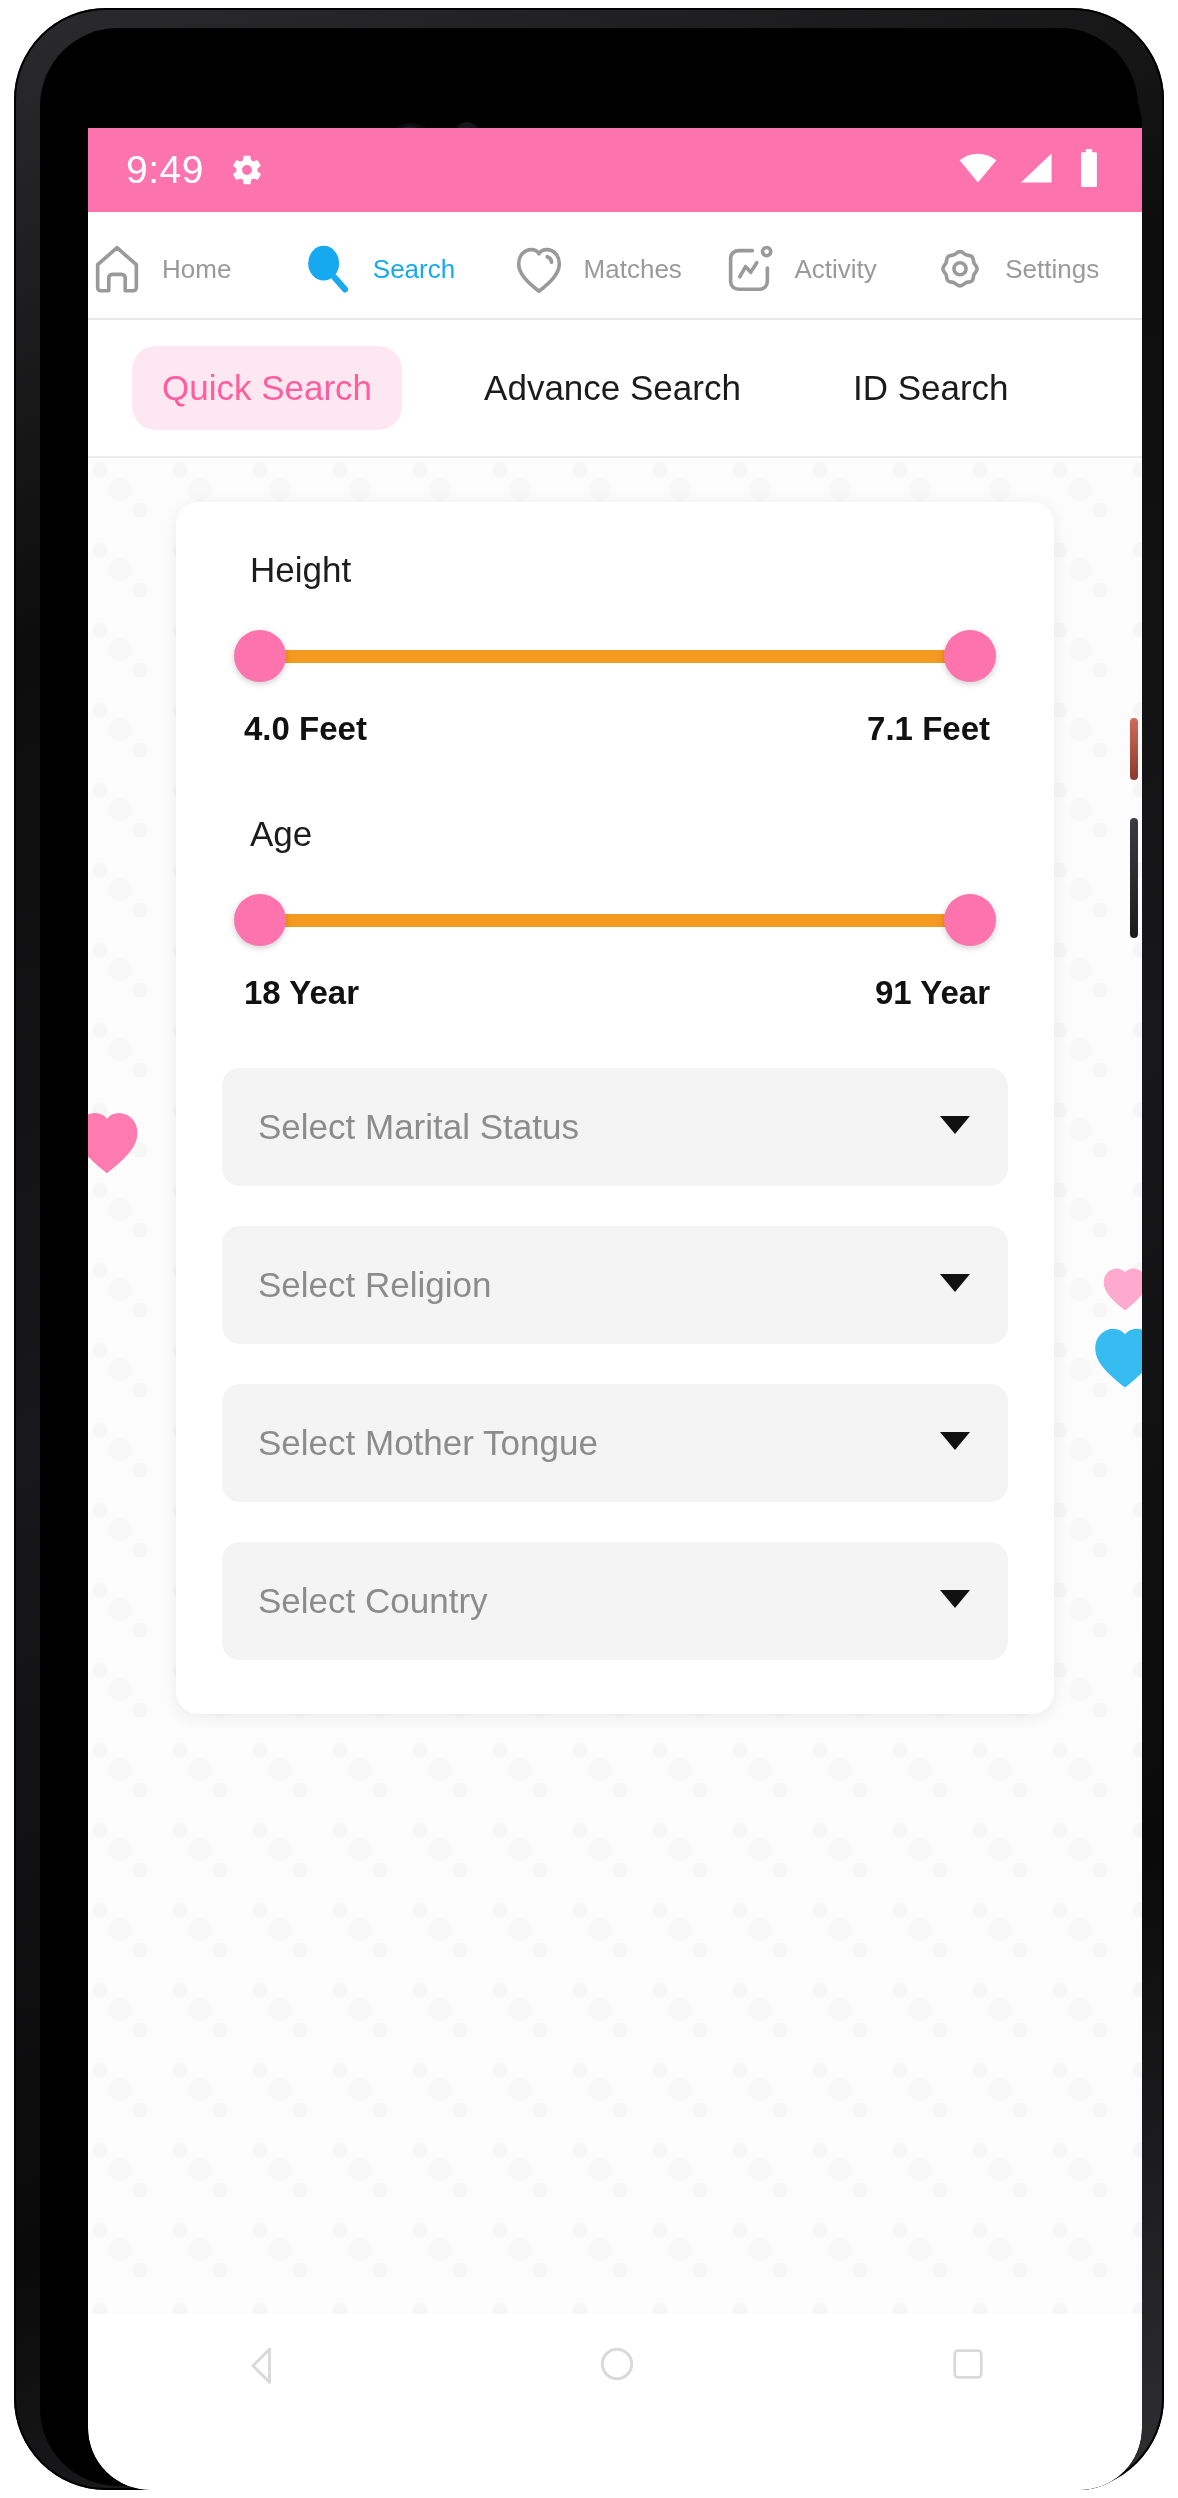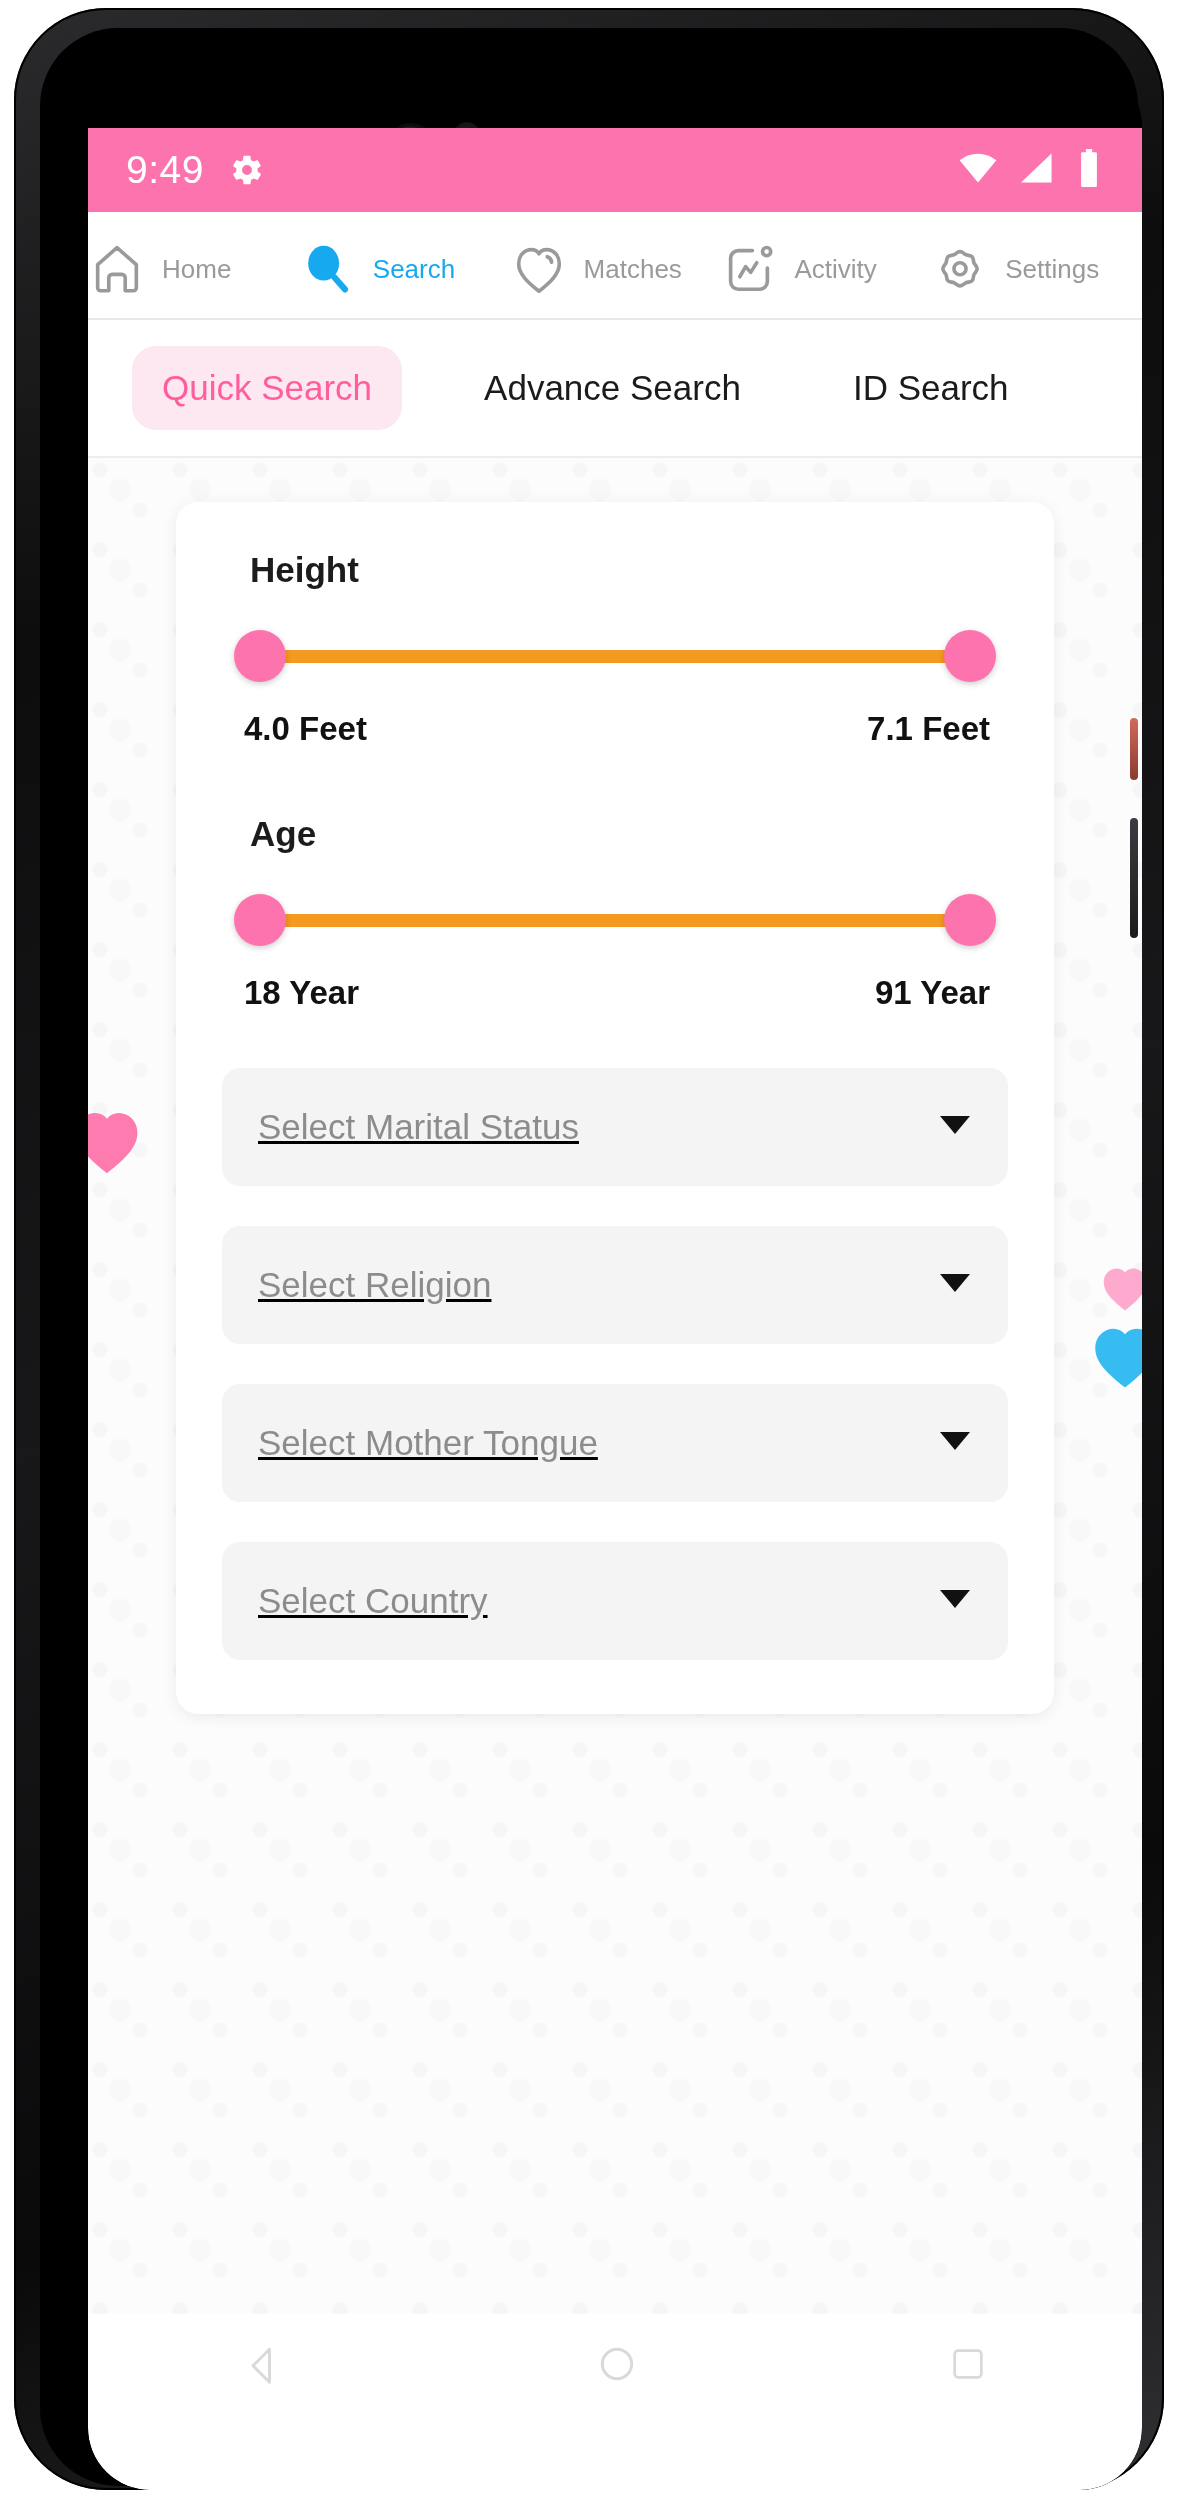--- a/index.html
+++ b/index.html
@@ -175,21 +175,21 @@
     background: #ffffff;
     border-radius: 22px;
     box-shadow: 0 3px 16px rgba(0,0,0,.07);
     padding: 48px 0 44px 0;
     box-sizing: border-box;
   }
 
   .slider-block { padding: 0 30px 0 30px; }
   .slider-title {
     font-size: 35px;
-    font-weight: bold;
+    font-weight: normal;
     color: #1c1c1c;
     margin-left: 44px;
     margin-bottom: 38px;
     font-family: "Liberation Sans", sans-serif;
   }
   .slider-row {
     position: relative;
     height: 56px;
     margin: 0 28px;
     display:flex; align-items:center;
@@ -220,21 +220,20 @@
   .dropdown {
     margin: 0 46px 40px 46px;
     height: 118px;
     background: #F4F4F4;
     border-radius: 18px;
     display: flex;
     align-items: center;
     padding: 0 38px 0 36px;
     box-sizing: border-box;
     cursor: pointer;
-    text-decoration: underline;
   }
   .dropdown-label {
     font-size: 35px;
     color: #8c8c8c;
     font-family: "Liberation Sans", sans-serif;
   }
   .dropdown-caret { margin-left:auto; }
 
   #spacer-mid { height: 66px; }
 

